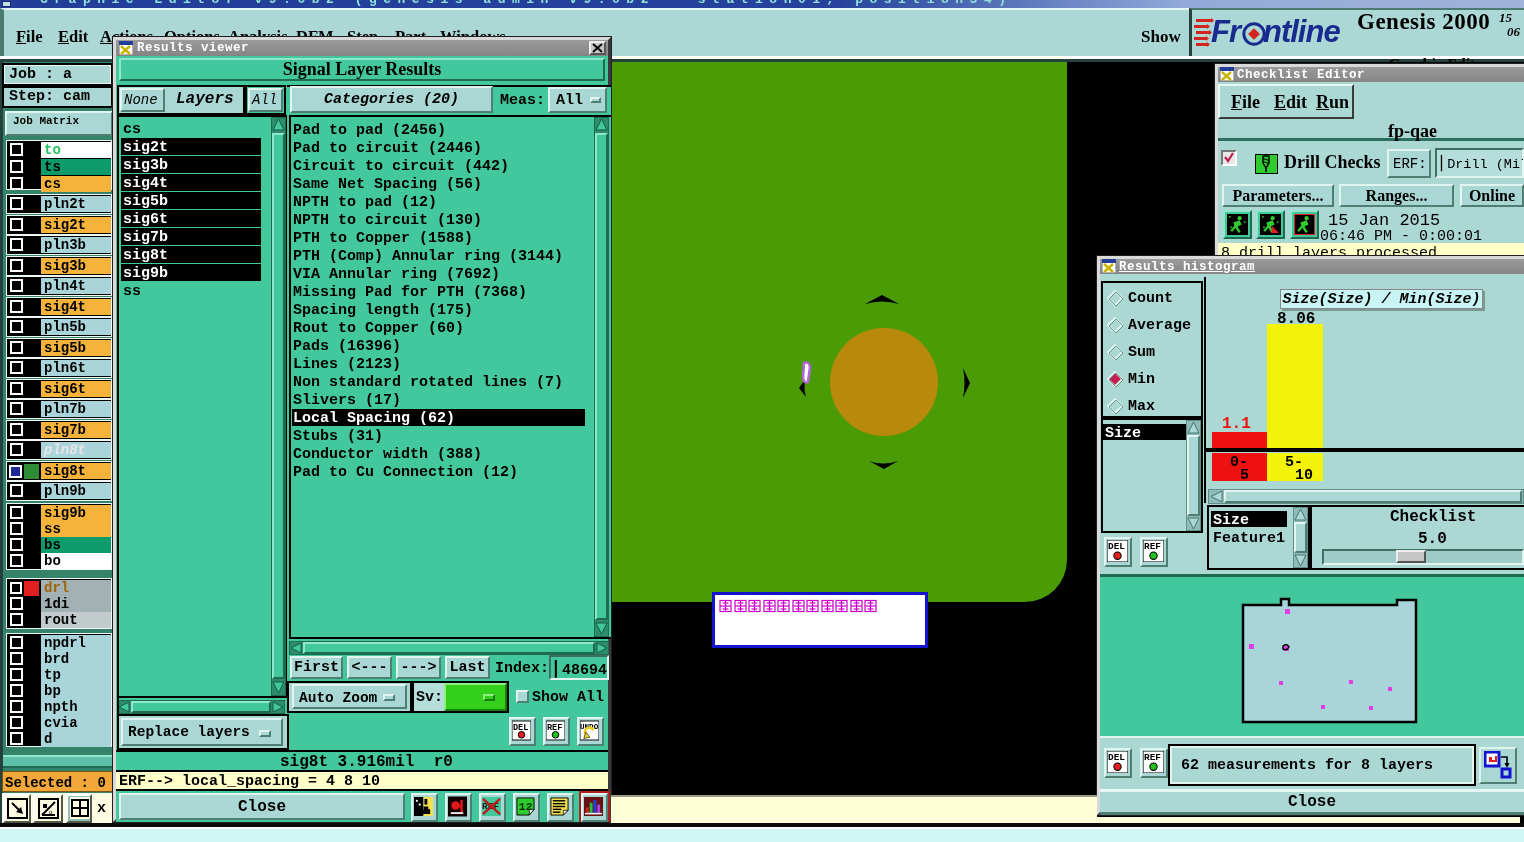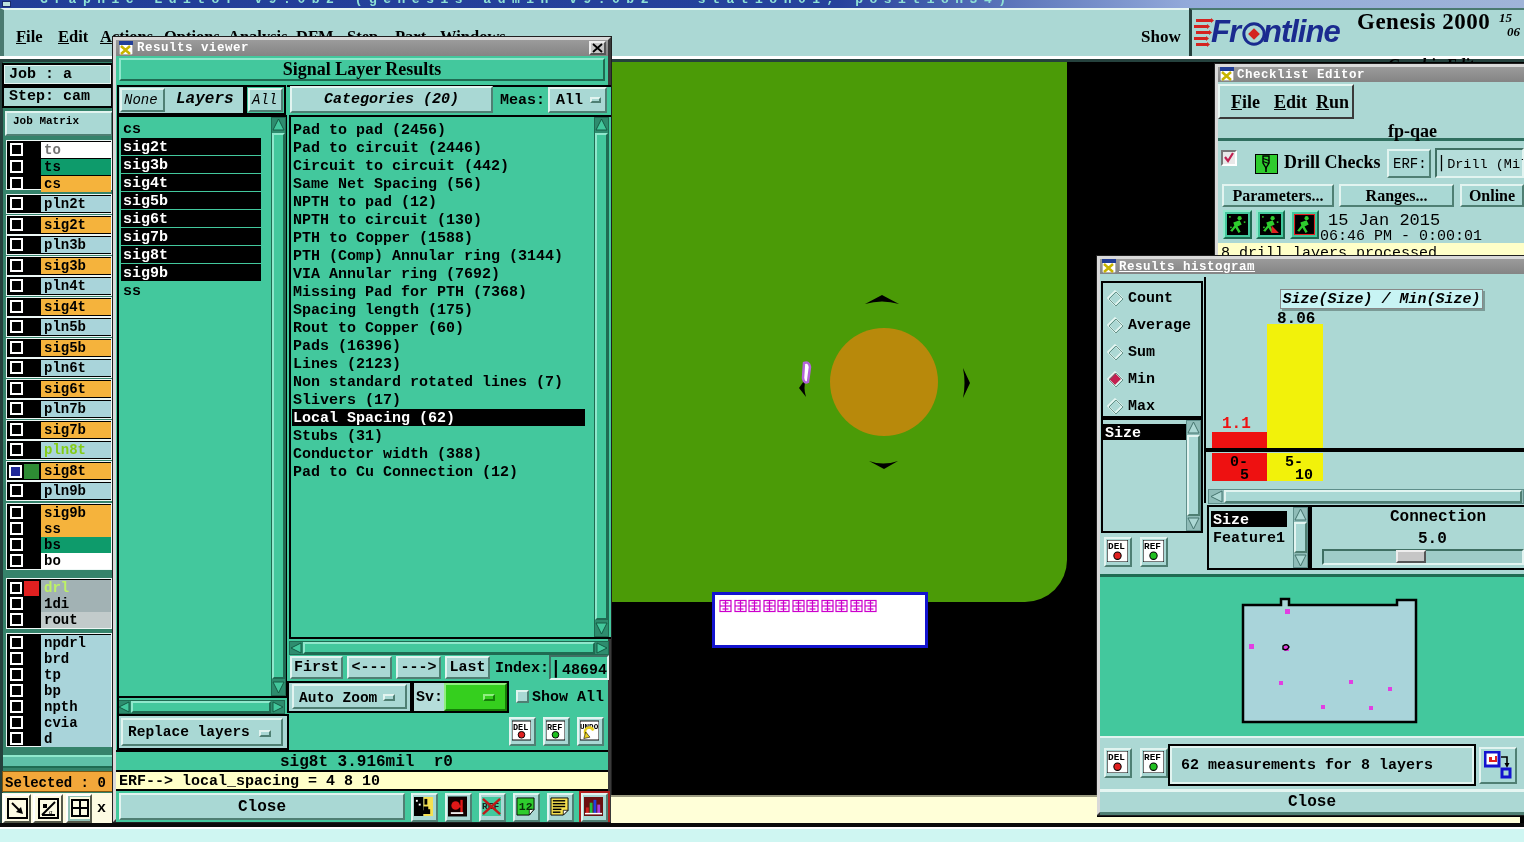--- a/index.html
+++ b/index.html
@@ -59,21 +59,21 @@
 <div class="r" style="left:0;top:62px;width:115px;height:765px;background:#35836B;border-left:3px solid #25413D;"></div>
 <div class="r" style="left:2px;top:63px;width:111px;height:23px;background:#ABD8D4;border:2px solid #000;box-shadow:0 0 0 1px #E6F6F2 inset;"></div>
 <div class="r mono" style="left:9px;top:66px;font-size:15px;">Job : a</div>
 <div class="r" style="left:2px;top:86px;width:111px;height:22px;background:#ABD8D4;border:2px solid #000;"></div>
 <div class="r mono" style="left:9px;top:88px;font-size:15px;">Step: cam</div>
 <div class="r up" style="left:5px;top:111px;width:108px;height:25px;"></div>
 <div class="r mono" style="left:13px;top:115px;font-size:11px;">Job Matrix</div>
 <div class="r" style="left:6px;top:140px;width:106px;height:50px;background:#000;border:1px solid #EDF7F5;"></div>
 <div class="r" style="left:10px;top:143px;width:13px;height:13px;background:#000;border:2px solid #FFF;"></div>
 <div class="r" style="left:41px;top:142px;width:70px;height:16px;background:#FFFFFF;"></div>
-<div class="r mono" style="left:44px;top:143px;font-size:14px;line-height:14px;color:#737373;">to</div>
+<div class="r mono" style="left:44px;top:143px;font-size:14px;line-height:14px;color:#22c55e;">to</div>
 <div class="r" style="left:10px;top:160px;width:13px;height:13px;background:#000;border:2px solid #FFF;"></div>
 <div class="r" style="left:41px;top:159px;width:70px;height:16px;background:#0E9B6B;"></div>
 <div class="r mono" style="left:44px;top:160px;font-size:14px;line-height:14px;color:#000;">ts</div>
 <div class="r" style="left:10px;top:177px;width:13px;height:13px;background:#000;border:2px solid #FFF;"></div>
 <div class="r" style="left:41px;top:176px;width:70px;height:16px;background:#F5B33C;"></div>
 <div class="r mono" style="left:44px;top:177px;font-size:14px;line-height:14px;color:#000;">cs</div>
 <div class="r" style="left:6px;top:194px;width:106px;height:20px;background:#000;border:1px solid #EDF7F5;"></div>
 <div class="r" style="left:10px;top:197px;width:13px;height:13px;background:#000;border:2px solid #FFF;"></div>
 <div class="r" style="left:41px;top:196px;width:70px;height:16px;background:#A9D4DA;"></div>
 <div class="r mono" style="left:44px;top:197px;font-size:14px;line-height:14px;color:#000;">pln2t</div>
@@ -117,21 +117,21 @@
 <div class="r" style="left:10px;top:402.0px;width:13px;height:13px;background:#000;border:2px solid #FFF;"></div>
 <div class="r" style="left:41px;top:401.0px;width:70px;height:16px;background:#A9D4DA;"></div>
 <div class="r mono" style="left:44px;top:402.0px;font-size:14px;line-height:14px;color:#000;">pln7b</div>
 <div class="r" style="left:6px;top:419.5px;width:106px;height:20px;background:#000;border:1px solid #EDF7F5;"></div>
 <div class="r" style="left:10px;top:422.5px;width:13px;height:13px;background:#000;border:2px solid #FFF;"></div>
 <div class="r" style="left:41px;top:421.5px;width:70px;height:16px;background:#F5B33C;"></div>
 <div class="r mono" style="left:44px;top:422.5px;font-size:14px;line-height:14px;color:#000;">sig7b</div>
 <div class="r" style="left:6px;top:440.0px;width:106px;height:20px;background:#000;border:1px solid #EDF7F5;"></div>
 <div class="r" style="left:10px;top:443.0px;width:13px;height:13px;background:#000;border:2px solid #FFF;"></div>
 <div class="r" style="left:41px;top:442.0px;width:70px;height:16px;background:#A9D4DA;"></div>
-<div class="r mono" style="left:44px;top:443.0px;font-size:14px;line-height:14px;color:#84cc16;">pln8t</div>
+<div class="r mono" style="left:44px;top:443.0px;font-size:14px;line-height:14px;color:#e5e5e5;font-style:italic;">pln8t</div>
 <div class="r" style="left:6px;top:460.5px;width:106px;height:20px;background:#000;border:1px solid #EDF7F5;"></div>
 <div class="r" style="left:9px;top:464.5px;width:13px;height:13px;background:#202898;border:2px solid #FFF;"></div>
 <div class="r" style="left:24px;top:463.5px;width:15px;height:15px;background:#2E8C34;"></div>
 <div class="r" style="left:41px;top:462.5px;width:70px;height:16px;background:#F5B33C;"></div>
 <div class="r mono" style="left:44px;top:463.5px;font-size:14px;line-height:14px;color:#000;">sig8t</div>
 <div class="r" style="left:6px;top:481.0px;width:106px;height:20px;background:#000;border:1px solid #EDF7F5;"></div>
 <div class="r" style="left:10px;top:484.0px;width:13px;height:13px;background:#000;border:2px solid #FFF;"></div>
 <div class="r" style="left:41px;top:483.0px;width:70px;height:16px;background:#A9D4DA;"></div>
 <div class="r mono" style="left:44px;top:484.0px;font-size:14px;line-height:14px;color:#000;">pln9b</div>
 <div class="r" style="left:6px;top:503px;width:106px;height:67px;background:#000;border:1px solid #EDF7F5;"></div>
@@ -144,21 +144,21 @@
 <div class="r" style="left:10px;top:538px;width:13px;height:13px;background:#000;border:2px solid #FFF;"></div>
 <div class="r" style="left:41px;top:537px;width:70px;height:16px;background:#0E9B6B;"></div>
 <div class="r mono" style="left:44px;top:538px;font-size:14px;line-height:14px;color:#000;">bs</div>
 <div class="r" style="left:10px;top:554px;width:13px;height:13px;background:#000;border:2px solid #FFF;"></div>
 <div class="r" style="left:41px;top:553px;width:70px;height:16px;background:#FFFFFF;"></div>
 <div class="r mono" style="left:44px;top:554px;font-size:14px;line-height:14px;color:#000;">bo</div>
 <div class="r" style="left:6px;top:578px;width:106px;height:51px;background:#000;border:1px solid #EDF7F5;"></div>
 <div class="r" style="left:10px;top:582px;width:12px;height:12px;background:#000;border:2px solid #FFF;"></div>
 <div class="r" style="left:24px;top:581px;width:15px;height:15px;background:#E02020;"></div>
 <div class="r" style="left:41px;top:580px;width:70px;height:16px;background:#A2B2B4;"></div>
-<div class="r mono" style="left:44px;top:581px;font-size:14px;line-height:14px;color:#bef264;">drl</div>
+<div class="r mono" style="left:44px;top:581px;font-size:14px;line-height:14px;color:#a16207;">drl</div>
 <div class="r" style="left:10px;top:597px;width:13px;height:13px;background:#000;border:2px solid #FFF;"></div>
 <div class="r" style="left:41px;top:596px;width:70px;height:16px;background:#A2B2B4;"></div>
 <div class="r mono" style="left:44px;top:597px;font-size:14px;line-height:14px;color:#000;">1di</div>
 <div class="r" style="left:10px;top:613px;width:13px;height:13px;background:#000;border:2px solid #FFF;"></div>
 <div class="r" style="left:41px;top:612px;width:70px;height:16px;background:#C2CBCB;"></div>
 <div class="r mono" style="left:44px;top:613px;font-size:14px;line-height:14px;color:#000;">rout</div>
 <div class="r" style="left:6px;top:633px;width:106px;height:114px;background:#000;border:1px solid #EDF7F5;"></div>
 <div class="r" style="left:10px;top:636px;width:13px;height:13px;background:#000;border:2px solid #FFF;"></div>
 <div class="r" style="left:41px;top:635px;width:70px;height:16px;background:#A9D4DA;"></div>
 <div class="r mono" style="left:44px;top:636px;font-size:14px;line-height:14px;color:#000;">npdrl</div>
@@ -679,21 +679,21 @@
 <div class="r mono" style="left:1213px;top:530px;font-size:15px;">Feature1</div>
 <div class="r" style="left:1293px;top:507px;width:15px;height:61px;background:#8FBCB8;border:1px solid #5F8F8B;"></div>
 <svg class="r" style="left:1294px;top:508px;" width="13" height="13" viewBox="0 0 13 13">
     <polygon points="6.5,1 12,12 1,12" fill="#ACD8D4" stroke="#44746E"></polygon>
   </svg>
 <svg class="r" style="left:1294px;top:554px;" width="13" height="13" viewBox="0 0 13 13">
     <polygon points="1,1 12,1 6.5,12" fill="#ACD8D4" stroke="#44746E"></polygon>
   </svg>
 <div class="r up" style="left:1294px;top:522px;width:13px;height:31px;"></div>
 <div class="r" style="left:1310px;top:505px;width:214px;height:65px;background:#ACD8D4;border:2px solid #000;border-right:none;"></div>
-<div class="r mono" style="left:1390px;top:508px;font-size:16px;">Connection</div>
+<div class="r mono" style="left:1390px;top:508px;font-size:16px;">Checklist</div>
 <div class="r mono" style="left:1418px;top:530px;font-size:16px;">5.0</div>
 <div class="r sunk" style="left:1322px;top:549px;width:202px;height:16px;background:#9FCCC8;"></div>
 <div class="r" style="left:1396px;top:550px;width:30px;height:13px;background:#C6C6C6;border-top:2px solid #EEE;border-left:2px solid #EEE;border-right:2px solid #555;border-bottom:2px solid #555;"></div>
 <div class="r" style="left:1100px;top:574px;width:424px;height:164px;background:#43C89D;border-top:3px solid #1F6B52;border-bottom:2px solid #E2F4F0;"></div>
 <svg class="r" style="left:1240px;top:596px;" width="180" height="128" viewBox="0 0 180 128">
 <path d="M3,9 L41,9 L41,3 L49,3 L49,9 L157,9 L157,4 L176,4 L176,126 L3,126 Z" fill="#A9D4DA" stroke="#000" stroke-width="2.5"></path>
 <g fill="#E23EE2">
 <rect x="45" y="13" width="5" height="5"></rect>
       <rect x="9" y="48" width="5" height="5"></rect>
       <rect x="44" y="50" width="5" height="5"></rect>

